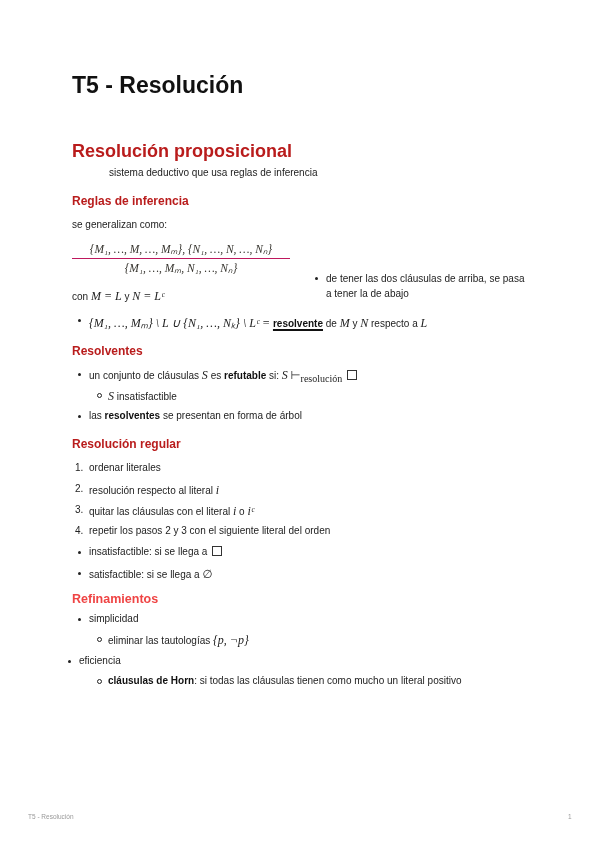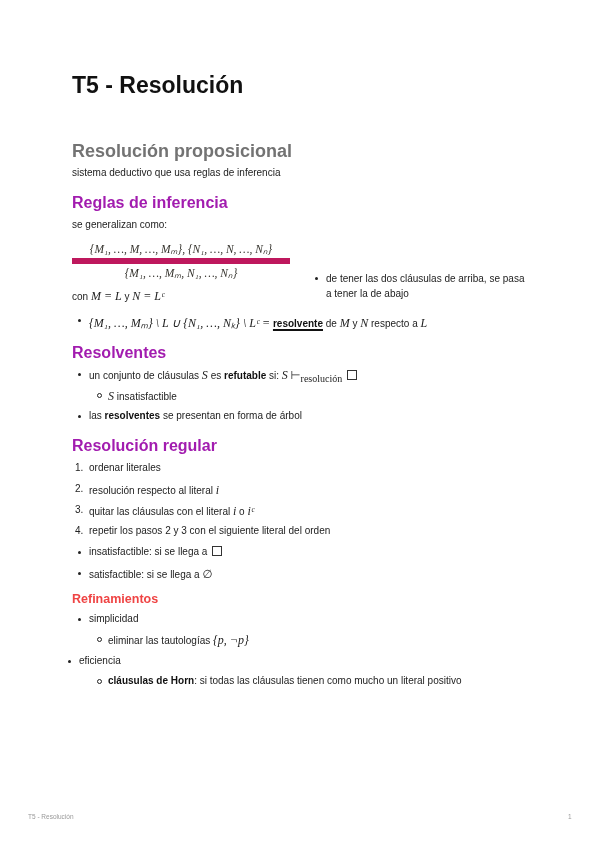--- a/index.html
+++ b/index.html
@@ -6,24 +6,24 @@
     body {
       width: 600px; height: 848px; position: relative; overflow: hidden;
       font-family: "Liberation Sans", sans-serif; color: #37352f;
     }
     .page { position: absolute; left: 72px; top: 0; width: 460px; }
     .h1 {
       position: absolute; left: 0; top: 72px;
       font-size: 23px; font-weight: bold; color: #111; white-space: nowrap;
     }
     .h2 {
-      position: absolute; left: 0; font-size: 18px; font-weight: bold; color: #737373; white-space: nowrap;
+      position: absolute; left: 0; font-size: 18px; font-weight: bold; color: #b91c1c; white-space: nowrap;
     }
     .h3 {
-      position: absolute; left: 0; font-size: 16px; font-weight: bold; color: #a21caf; white-space: nowrap;
+      position: absolute; left: 0; font-size: 12px; font-weight: bold; color: #b91c1c; white-space: nowrap;
     }
     .h4 {
       position: absolute; left: 0; font-size: 12.5px; font-weight: bold; color: #ef4444; white-space: nowrap;
     }
     .p {
       position: absolute; left: 0; font-size: 10px; color: #222; white-space: nowrap;
     }
     .li {
       position: absolute; font-size: 10px; color: #222; white-space: nowrap;
     }
@@ -37,21 +37,21 @@
     }
     .num { position: absolute; left: -14px; top: 0; }
     .m { font-family: "Liberation Serif", serif; font-style: italic; font-size: 12px; }
     .mr { font-family: "Liberation Serif", serif; font-size: 11.5px; }
     b { font-weight: bold; color: #111; }
     .ul { text-decoration: underline; text-decoration-thickness: 1.5px; text-underline-offset: 2px; }
     .frac {
       position: absolute; left: 0; top: 241px; width: 218px;
       font-family: "Liberation Serif", serif; font-size: 11.5px; font-style: italic; text-align: center;
     }
-    .frac .num-row { border-bottom: 6px solid #be185d; padding-bottom: 2px; white-space: nowrap; }
+    .frac .num-row { border-bottom: 1px solid #be185d; padding-bottom: 2px; white-space: nowrap; }
     .frac .den-row { padding-top: 1px; white-space: nowrap; }
     .frac-note {
       position: absolute; left: 254px; top: 242px; width: 200px;
       font-size: 10px; color: #222; line-height: 15px; white-space: normal; margin-top: 29px;
     }
     .frac-note::before {
       content: ""; position: absolute; left: -11px; top: 6px;
       width: 3px; height: 3px; border-radius: 50%; background: #222;
     }
     .box {
@@ -66,21 +66,21 @@
     }
   </style>
 </head>
 <body>
 
 <div class="page">
 
   <div class="h1">T5 - Resolución</div>
 
   <div class="h2" style="top:141px;">Resolución proposicional</div>
-  <div class="p" style="top:167px;">sistema deductivo que usa reglas de inferencia</div>
+  <div class="p" style="top:167px;margin-left:37px;">sistema deductivo que usa reglas de inferencia</div>
 
   <div class="h3" style="top:194px;">Reglas de inferencia</div>
   <div class="p" style="top:219px;">se generalizan como:</div>
 
   <div class="frac">
     <div class="num-row">{M₁, …, M, …, Mₘ}, {N₁, …, N, …, Nₙ}</div>
     <div class="den-row">{M₁, …, Mₘ, N₁, …, Nₙ}</div>
   </div>
   <div class="frac-note">de tener las dos cláusulas de arriba, se pasa a tener la de abajo</div>
 

